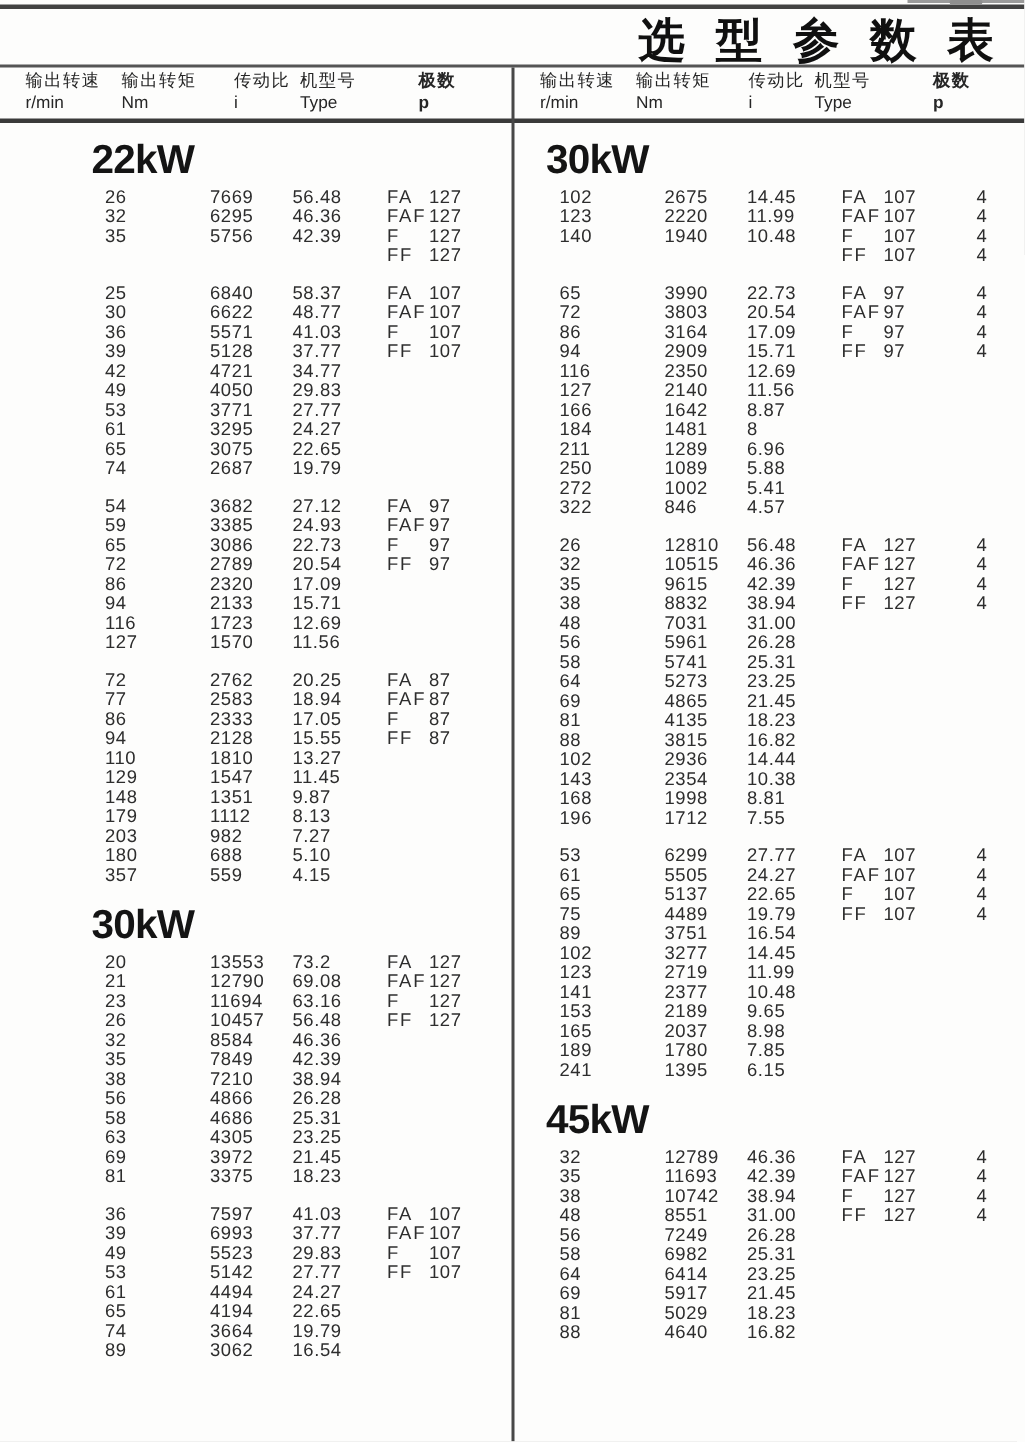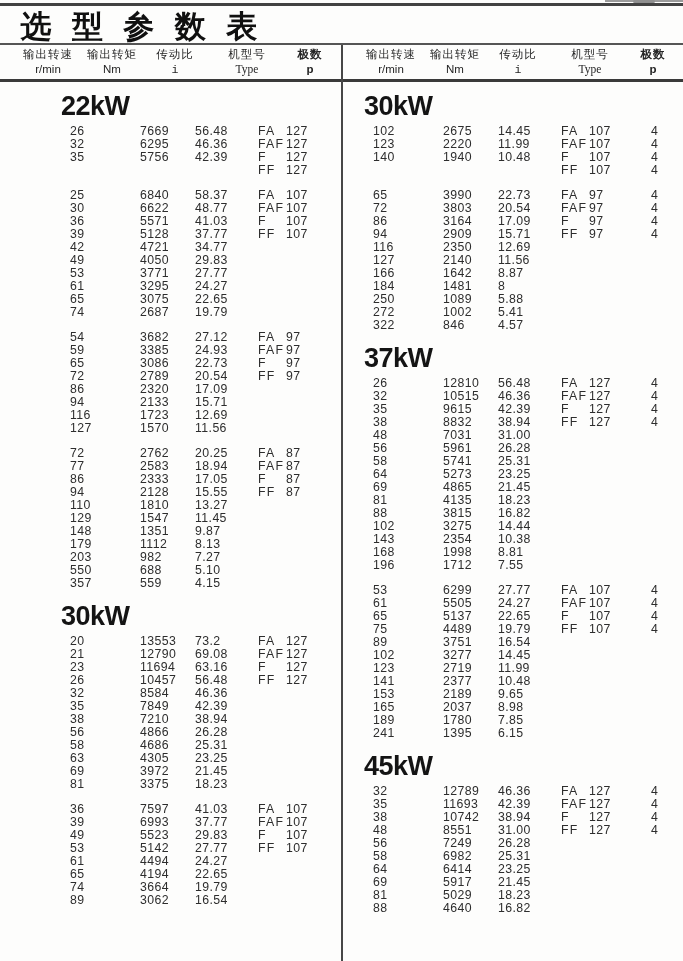--- a/index.html
+++ b/index.html
@@ -7,35 +7,35 @@
   body { width: 683px; height: 961px; }
   .page {
     position: relative; width: 683px; height: 961px; overflow: hidden;
     background: #fdfdfc; color: #2d2d2d;
     font-family: "Liberation Sans", "DejaVu Sans", sans-serif;
   }
   .rule-top { position:absolute; left:0; right:0; top:3px; height:3px; background:#424242; }
   .artifact-tr { position:absolute; right:0; top:0; width:78px; height:2px; background:#9b9b9b; }
   .artifact-blob { position:absolute; right:28px; top:0; width:22px; height:3px; background:#8f8f8f; border-radius:2px; }
   .title {
-    position:absolute; top:6px; left:0; right:0; text-align:left;
+    position:absolute; top:6px; left:0; right:0; text-align:right;
     font-size:31px; font-weight:bold; color:#101010;
     letter-spacing:0.66em; padding-left:0.66em; white-space:nowrap;
   }
   .rule-title { position:absolute; left:0; right:0; top:43px; height:2px; background:#555; }
   .rule-header { position:absolute; left:0; right:0; top:79px; height:3px; background:#3a3a3a; }
   .v-divider { position:absolute; left:341px; top:45px; bottom:0; width:2px; background:#474747; }
 
   .header-band { position:absolute; top:47px; left:0; right:0; height:32px; font-size:11.5px; color:#262626; }
   .header-half { position:absolute; top:0; height:32px; width:341px; }
   .header-half.hleft  { left:0; }
   .header-half.hright { left:343px; }
-  .hcell { position:absolute; width:62px; text-align:center; top:0; line-height:15px; }
+  .hcell { position:absolute; width:62px; text-align:left; top:0; line-height:15px; }
   .hcell .zh { letter-spacing:1px; white-space:nowrap; }
-  .hc1 { left:17px; } .hc2 { left:81px; } .hc3 { left:144px;font-family:Liberation Mono, monospace; } .hc4 { left:216px;font-family:Liberation Serif, serif; } .hc5 { left:279px;font-weight:bold; }
+  .hc1 { left:17px; } .hc2 { left:81px; } .hc3 { left:156px; } .hc4 { left:200px; } .hc5 { left:279px;font-weight:bold; }
 
   .col { position:absolute; top:84px; bottom:0; overflow:hidden; }
   .col.cleft  { left:0;     width:341px;padding-left:40px; }
   .col.cright { left:343px; width:340px; }
 
   .section-heading {
     font-size:27px; font-weight:bold; color:#141414;
     letter-spacing:-0.5px; line-height:28px; margin:8px 0 5px 21px;
   }
   .block { margin-bottom:12px; }
@@ -360,21 +360,21 @@
         </div>
         <div class="row">
           <span class="cell speed">203</span>
           <span class="cell torque">982</span>
           <span class="cell ratio">7.27</span>
           <span class="cell type-letters"></span>
           <span class="cell type-size"></span>
           <span class="cell poles"></span>
         </div>
         <div class="row">
-          <span class="cell speed">550</span>
+          <span class="cell speed">180</span>
           <span class="cell torque">688</span>
           <span class="cell ratio">5.10</span>
           <span class="cell type-letters"></span>
           <span class="cell type-size"></span>
           <span class="cell poles"></span>
         </div>
         <div class="row">
           <span class="cell speed">357</span>
           <span class="cell torque">559</span>
           <span class="cell ratio">4.15</span>
@@ -644,20 +644,28 @@
         </div>
         <div class="row">
           <span class="cell speed">184</span>
           <span class="cell torque">1481</span>
           <span class="cell ratio">8</span>
           <span class="cell type-letters"></span>
           <span class="cell type-size"></span>
           <span class="cell poles"></span>
         </div>
         <div class="row">
+          <span class="cell speed">211</span>
+          <span class="cell torque">1289</span>
+          <span class="cell ratio">6.96</span>
+          <span class="cell type-letters"></span>
+          <span class="cell type-size"></span>
+          <span class="cell poles"></span>
+        </div>
+        <div class="row">
           <span class="cell speed">250</span>
           <span class="cell torque">1089</span>
           <span class="cell ratio">5.88</span>
           <span class="cell type-letters"></span>
           <span class="cell type-size"></span>
           <span class="cell poles"></span>
         </div>
         <div class="row">
           <span class="cell speed">272</span>
           <span class="cell torque">1002</span>
@@ -668,21 +676,20 @@
         </div>
         <div class="row">
           <span class="cell speed">322</span>
           <span class="cell torque">846</span>
           <span class="cell ratio">4.57</span>
           <span class="cell type-letters"></span>
           <span class="cell type-size"></span>
           <span class="cell poles"></span>
         </div>
       </div>
-      <div class="section-heading">37kW</div>
       <div class="block">
         <div class="row">
           <span class="cell speed">26</span>
           <span class="cell torque">12810</span>
           <span class="cell ratio">56.48</span>
           <span class="cell type-letters">FA</span>
           <span class="cell type-size">127</span>
           <span class="cell poles">4</span>
         </div>
         <div class="row">
@@ -760,21 +767,21 @@
         <div class="row">
           <span class="cell speed">88</span>
           <span class="cell torque">3815</span>
           <span class="cell ratio">16.82</span>
           <span class="cell type-letters"></span>
           <span class="cell type-size"></span>
           <span class="cell poles"></span>
         </div>
         <div class="row">
           <span class="cell speed">102</span>
-          <span class="cell torque">3275</span>
+          <span class="cell torque">2936</span>
           <span class="cell ratio">14.44</span>
           <span class="cell type-letters"></span>
           <span class="cell type-size"></span>
           <span class="cell poles"></span>
         </div>
         <div class="row">
           <span class="cell speed">143</span>
           <span class="cell torque">2354</span>
           <span class="cell ratio">10.38</span>
           <span class="cell type-letters"></span>

